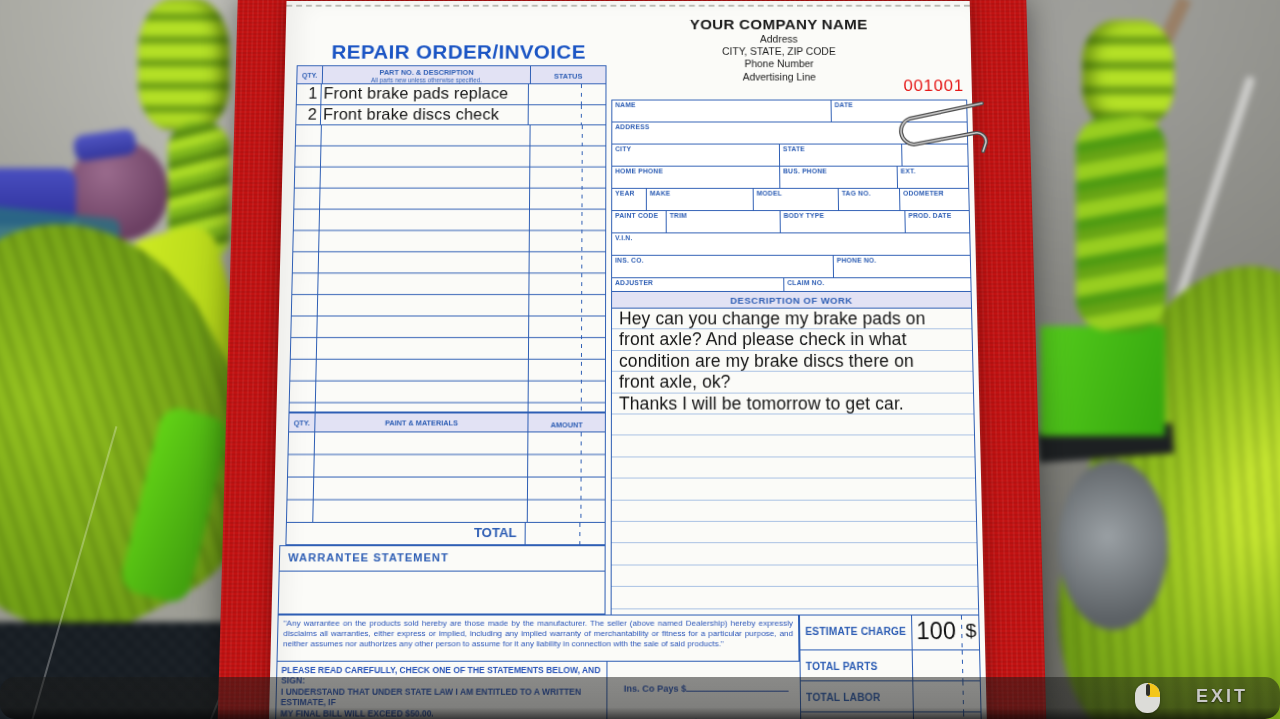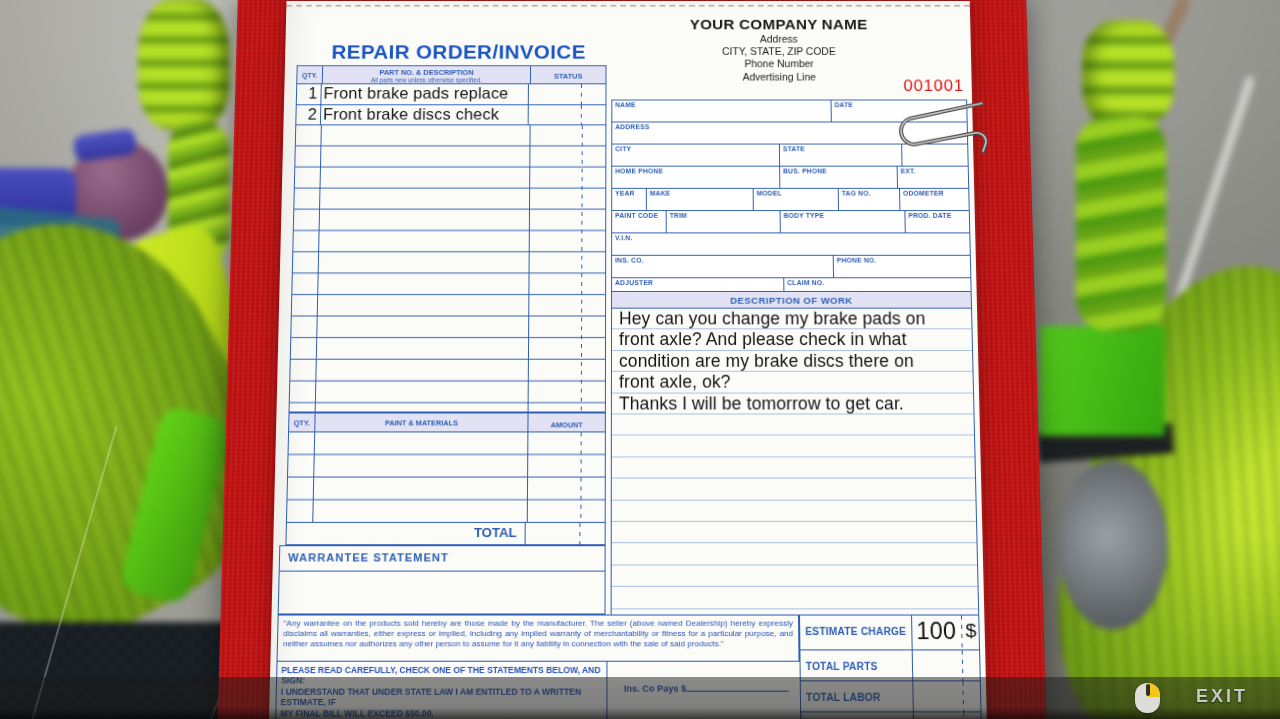--- a/index.html
+++ b/index.html
@@ -169,21 +169,21 @@
     border-left:1px solid #2e5eb4;box-sizing:border-box;
     background-image:repeating-linear-gradient(to bottom,transparent 0 20.4px,#aac2e4 20.4px 21.4px);}
   .desc-area .dline{height:21.4px;line-height:21.4px;padding-left:7px;font-size:17.5px;color:#141414;
     letter-spacing:.1px;white-space:nowrap;}
 
   
   .paperclip{position:absolute;left:648px;top:100px;width:120px;height:64px;}
 
   
   .hud-bar{position:absolute;left:0;top:677px;width:1280px;height:42px;
-    background:linear-gradient(to bottom,rgba(26,26,24,.50),rgba(26,26,24,.55) 72%,rgba(8,8,8,.80));}
+    background:linear-gradient(to bottom,rgba(26,26,24,.50),rgba(26,26,24,.55) 72%,rgba(8,8,8,.80));border-radius:15px;}
   .mouse{position:absolute;left:1135px;top:6px;width:25px;height:30px;border-radius:12px;
     background:#dddddad8;background:#dcdcd8;overflow:hidden;box-shadow:0 1px 3px rgba(0,0,0,.4);}
   .mouse .rbtn{position:absolute;right:0;top:0;width:12px;height:14px;background:#f4c61a;
     border-radius:0 12px 0 0;}
   .mouse .stem{position:absolute;left:10.5px;top:1px;width:4px;height:12px;background:#2f2f2a;border-radius:2px;}
   .exit{position:absolute;left:1196px;top:9px;font-size:18px;font-weight:bold;color:#c8c8c6;
     letter-spacing:3px;text-shadow:0 1px 2px rgba(0,0,0,.6);cursor:pointer;}
 </style>
 </head>
 <body>

